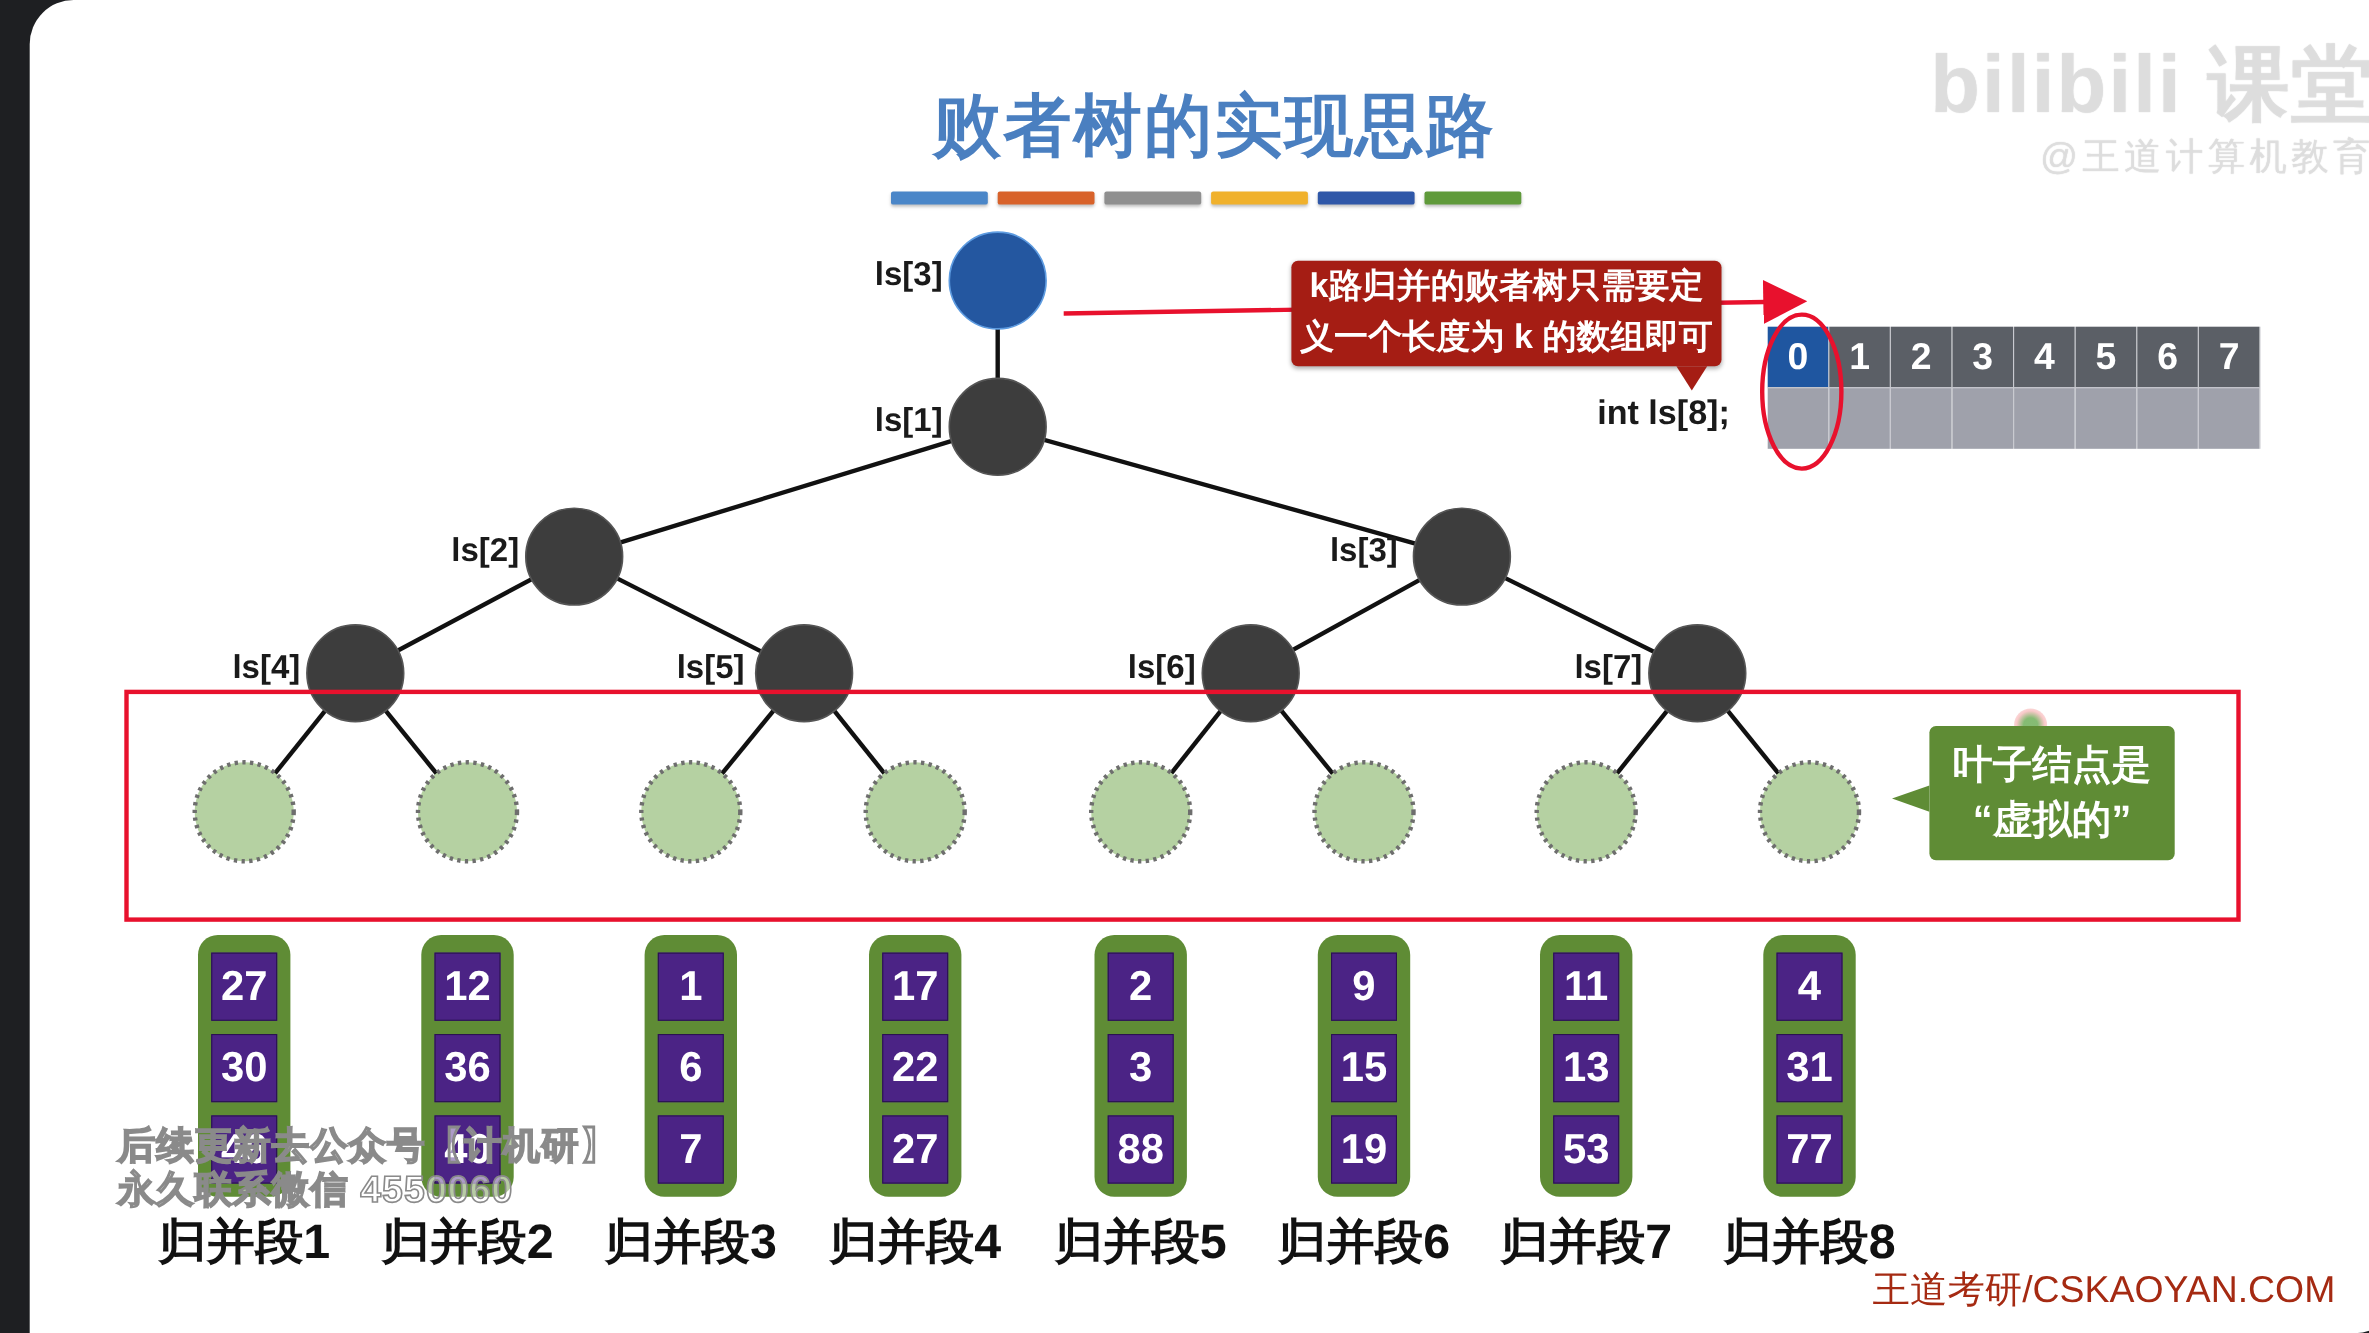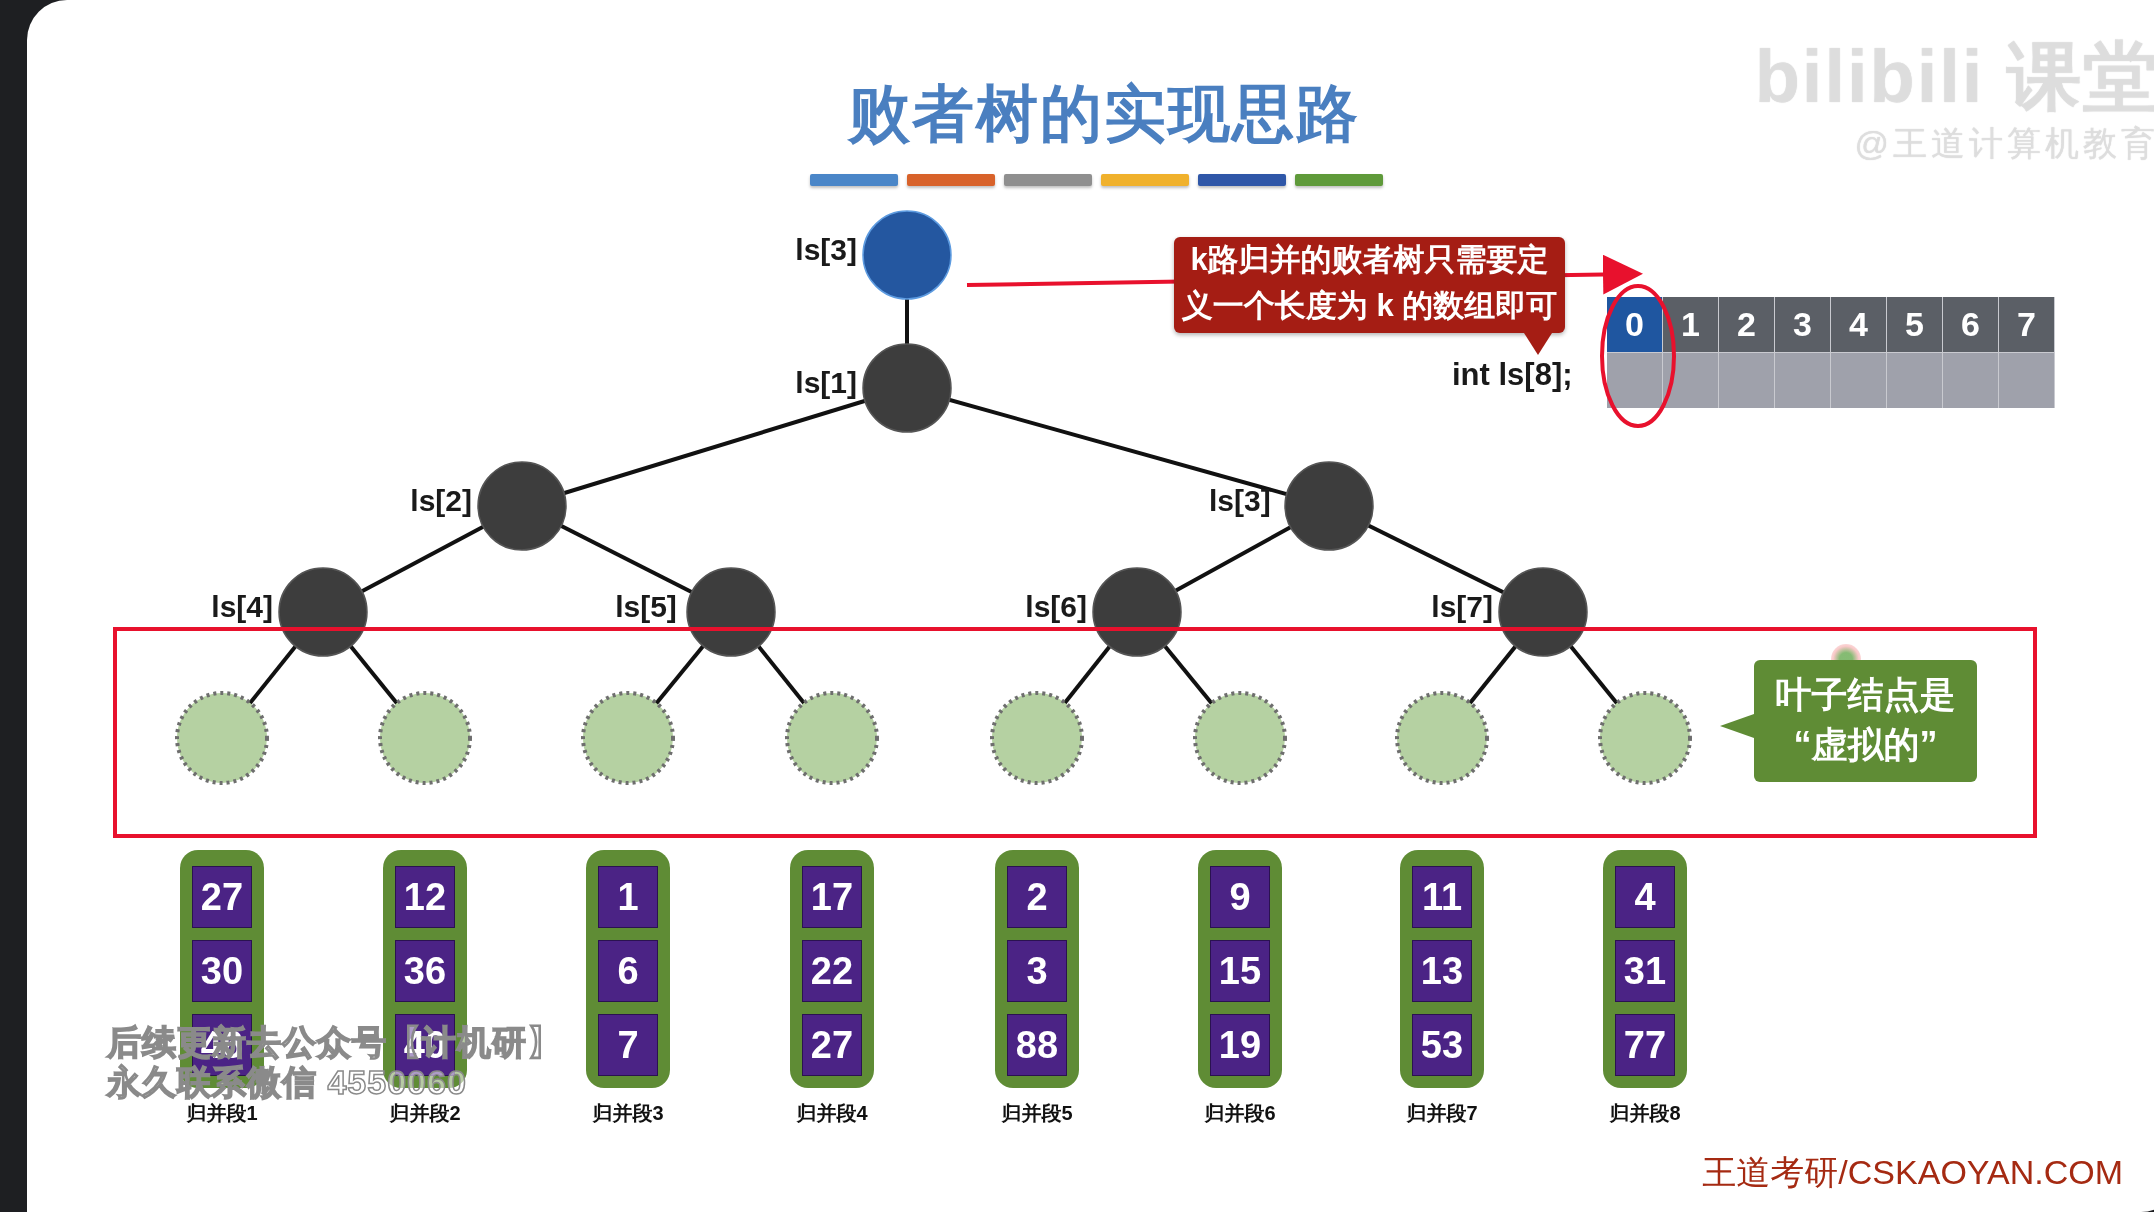--- a/index.html
+++ b/index.html
@@ -65,21 +65,21 @@
     width: 84px; height: 238px; background: #5f8c35; border-radius: 18px;
     top: 850px; display: flex; flex-direction: column; align-items: center;
     padding-top: 16px; box-sizing: border-box; gap: 12px;
   }
   .seg-cell {
     width: 58px; height: 60px; background: #4b2385; border: 1px solid #2a1250;
     color: #fff; font-size: 38px; font-weight: bold;
     display: flex; align-items: center; justify-content: center;
   }
   .seg-label {
-    top: 1100px; width: 200px; text-align: center; font-size: 20px; font-weight: bold; color: #111;
+    top: 1100px; width: 200px; text-align: center; font-size: 44px; font-weight: bold; color: #111;
   }
   .credit { right: 58px; top: 1150px; font-size: 34px; color: #a52a12; }
   .overlay-wm {
     left: 80px; top: 1022px; font-size: 34px; font-weight: bold; color: rgba(255,255,255,0.55);
     -webkit-text-stroke: 1.5px #8a8a8a; line-height: 40px; letter-spacing: 1px;
   }
   .red-frame {
     left: 86px; top: 627px; width: 1924px; height: 211px;
     border: 4px solid #e8112d; box-sizing: border-box;
   }

